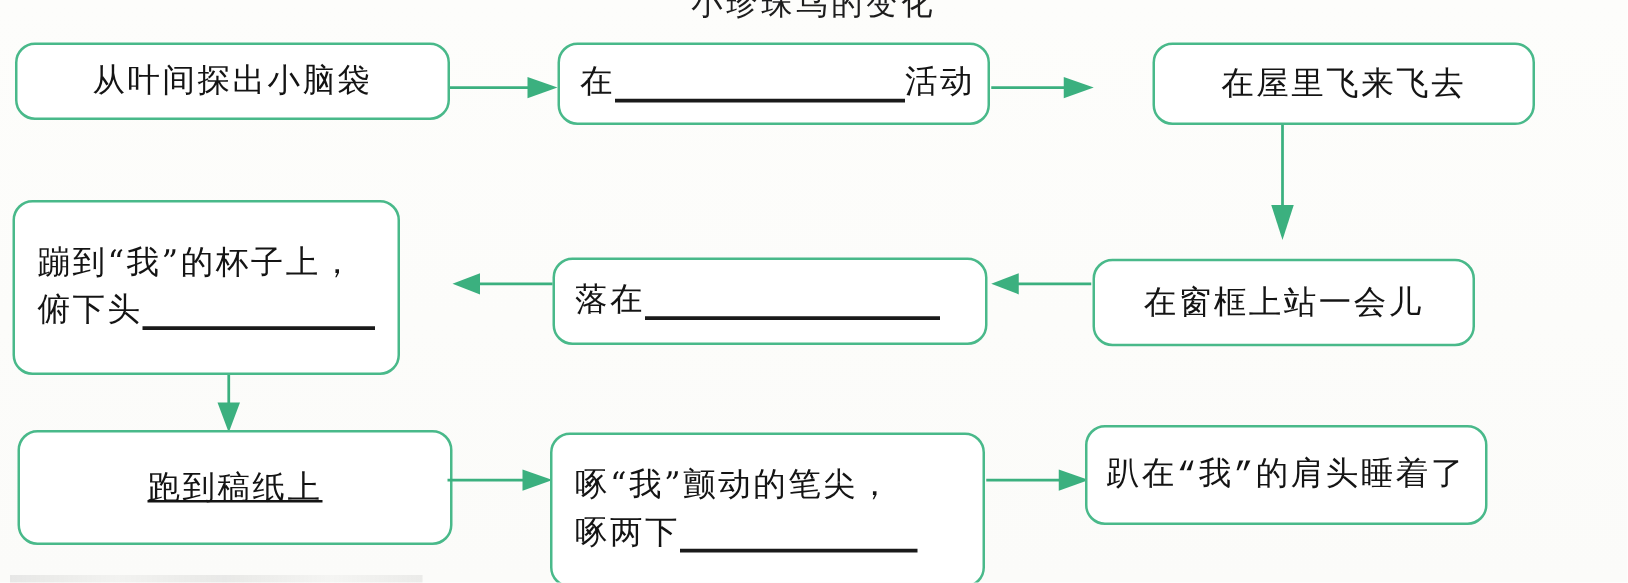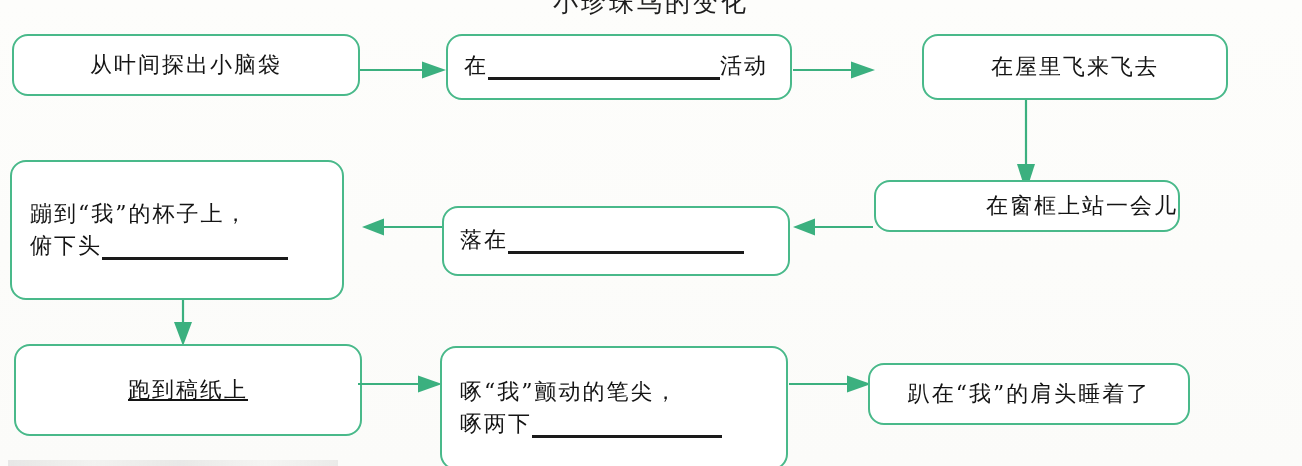--- a/index.html
+++ b/index.html
@@ -40,21 +40,21 @@
   .box {
     position: absolute;
     box-sizing: border-box;
     border: 2px solid #49b98a;
     border-radius: 16px;
     background: #ffffff;
     display: flex;
     flex-direction: column;
     justify-content: center;
     color: #141414;
-    font-size: 22px;
+    font-size: 26px;
     letter-spacing: 2px;
     line-height: 1.0;
   }
   .box .line {
     display: block;
     white-space: nowrap;
   }
   .box.center { align-items: center; }
   .box.center .line { text-align: center; }
   .box.padded { padding-left: 16px; padding-right: 23px; }
@@ -128,21 +128,21 @@
   <span class="line">在屋里飞来飞去</span>
 </div>
 
 <div class="arrow" style="left:1015px; top:100px;">
   <svg width="22" height="92" viewBox="0 0 22 92">
     <line x1="11" y1="0" x2="11" y2="68" stroke="#3bb07f" stroke-width="2.2"></line>
     <polygon points="2,64 20,64 11,92" fill="#3bb07f"></polygon>
   </svg>
 </div>
 
-<div class="box center" style="left:874px; top:180px; width:306px; height:52px;align-items:flex-end;">
+<div class="box center" style="left:874px; top:207px; width:306px; height:70px;">
   <span class="line">在窗框上站一会儿</span>
 </div>
 
 <div class="arrow" style="left:793px; top:217px;">
   <svg width="80" height="20" viewBox="0 0 80 20">
     <line x1="80" y1="10" x2="20" y2="10" stroke="#3bb07f" stroke-width="2.2"></line>
     <polygon points="22,1.5 22,18.5 0,10" fill="#3bb07f"></polygon>
   </svg>
 </div>
 
@@ -152,21 +152,21 @@
   </span>
 </div>
 
 <div class="arrow" style="left:362px; top:217px;">
   <svg width="80" height="20" viewBox="0 0 80 20">
     <line x1="80" y1="10" x2="20" y2="10" stroke="#3bb07f" stroke-width="2.2"></line>
     <polygon points="22,1.5 22,18.5 0,10" fill="#3bb07f"></polygon>
   </svg>
 </div>
 
-<div class="box two-line padded" style="left:10px; top:160px; width:334px; height:140px;">
+<div class="box two-line padded" style="left:10px; top:160px; width:310px; height:140px;">
   <span class="line">蹦到“我”的杯子上，</span>
   <span class="line">
     <span>俯下头</span><span class="blank b-small"></span>
   </span>
 </div>
 
 <div class="arrow" style="left:172px; top:300px;">
   <svg width="22" height="46" viewBox="0 0 22 46">
     <line x1="11" y1="0" x2="11" y2="26" stroke="#3bb07f" stroke-width="2.2"></line>
     <polygon points="2,22 20,22 11,46" fill="#3bb07f"></polygon>
@@ -191,17 +191,17 @@
   </span>
 </div>
 
 <div class="arrow" style="left:789px; top:374px;">
   <svg width="82" height="20" viewBox="0 0 82 20">
     <line x1="0" y1="10" x2="62" y2="10" stroke="#3bb07f" stroke-width="2.2"></line>
     <polygon points="58,1.5 82,10 58,18.5" fill="#3bb07f"></polygon>
   </svg>
 </div>
 
-<div class="box center" style="left:868px; top:363px; width:322px; height:62px;">
+<div class="box center" style="left:868px; top:340px; width:322px; height:80px;font-family:Liberation Mono, monospace;">
   <span class="line">趴在“我”的肩头睡着了</span>
 </div>
 
 <div class="footer-smudge"></div>
 
 </body></html>

